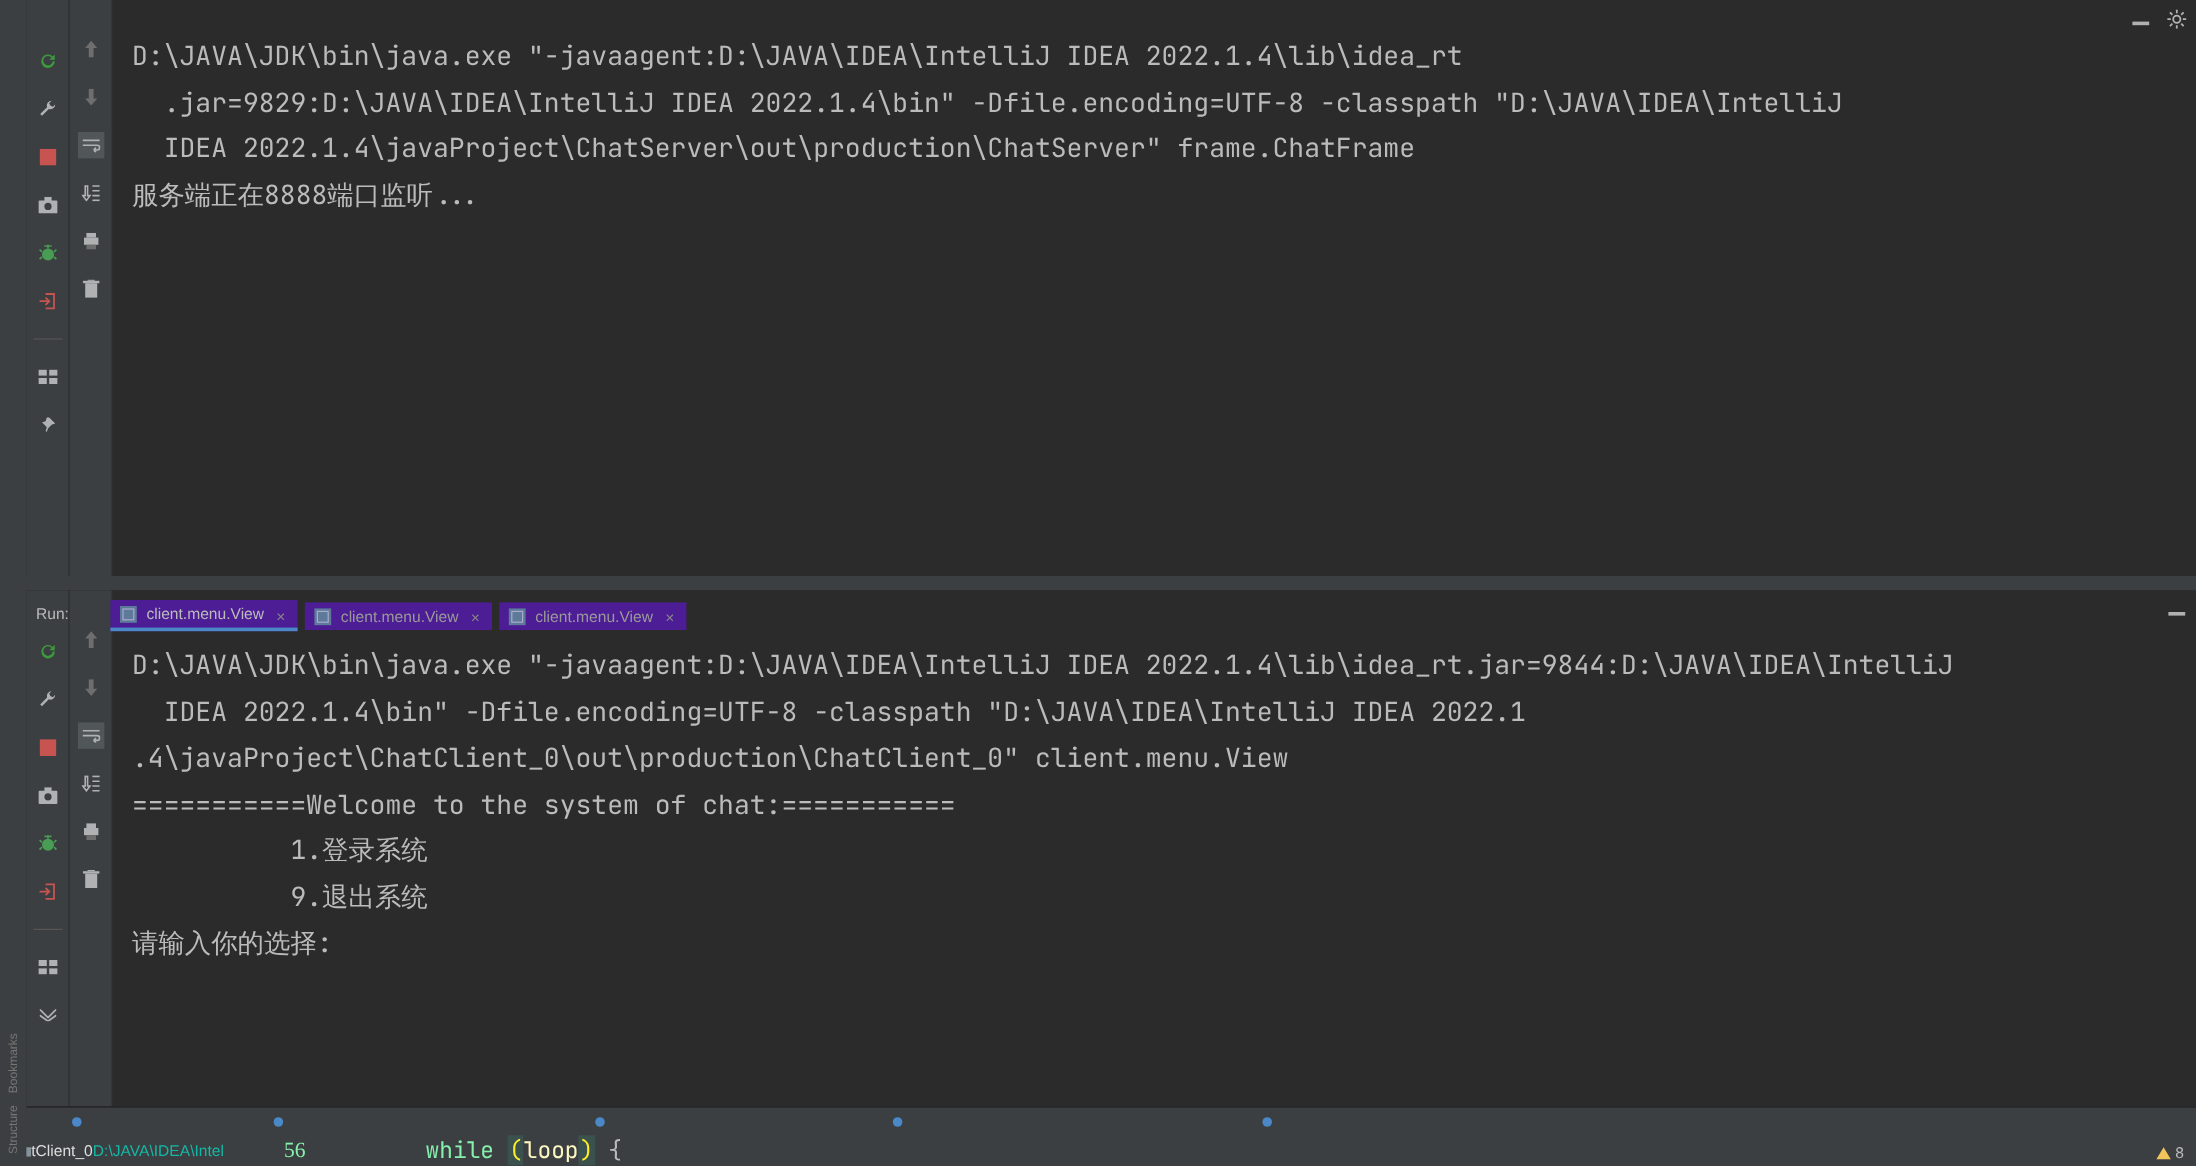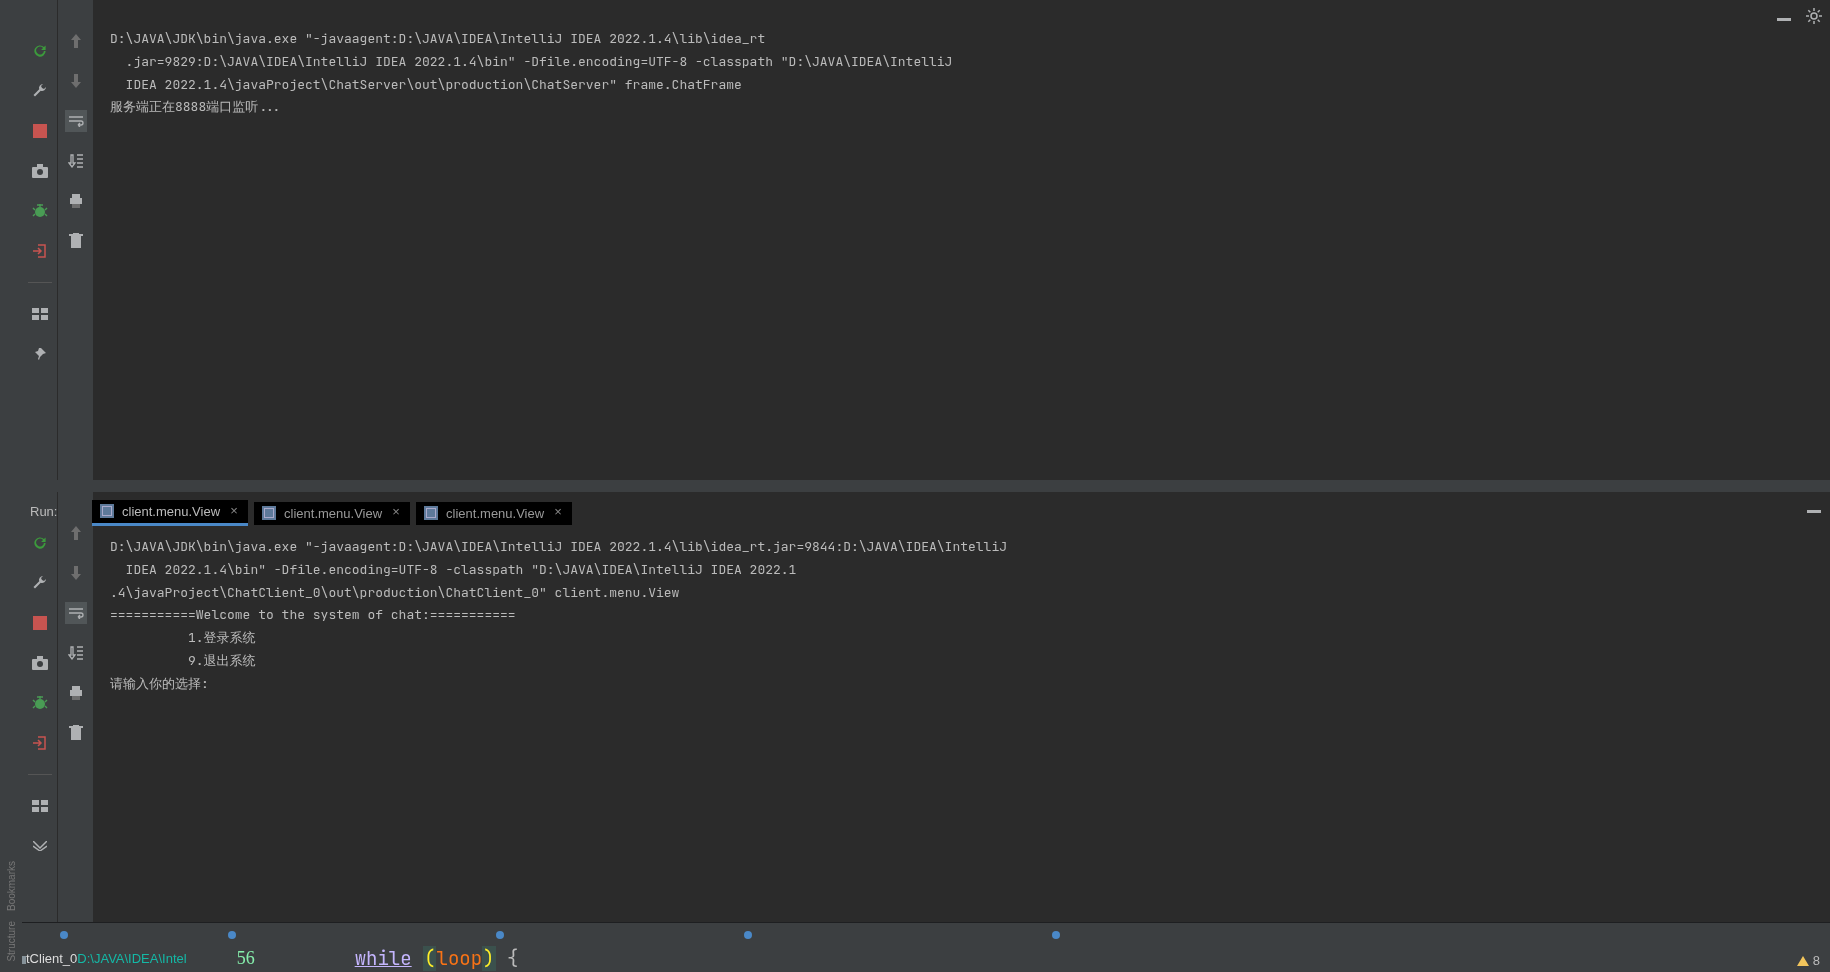--- a/index.html
+++ b/index.html
@@ -74,24 +74,24 @@
     position: absolute;
     top: 6px;
     left: 92px;
     display: flex;
     gap: 6px;
     align-items: center;
     height: 30px;
   }
   .tab {
     display: flex;
-    align-items: flex-start;
+    align-items: flex-end;
     gap: 8px;
     padding: 4px 8px;
-    background: #000000;
+    background: #4c1d95;
     color: #999;
     font-size: 13px;
     cursor: pointer;
   }
   .tab.active {
     border-bottom: 3px solid #4a88c7;
     color: #bbbbbb;
   }
   .tab .app-icon {
     width: 14px; height: 14px;
@@ -107,21 +107,21 @@
   }
   .tab .close {
     color: #888;
     width: 12px; height: 12px;
     display: flex; align-items: center; justify-content: center;
   }
   .console {
     position: absolute;
     left: 110px; right: 10px; top: 28px; bottom: 0;
     font-family: "JetBrains Mono", "Consolas", monospace;
-    font-size: 13px;
+    font-size: 22px;
     line-height: 1.75;
     color: #bbbbbb;
     white-space: pre-wrap;
     word-break: break-all;
     overflow: hidden;
   }
   .panel-bottom .console { top: 44px; }
 
   .top-right-icons {
     position: absolute;
@@ -160,23 +160,23 @@
     align-items: center;
     gap: 20px;
     height: 24px;
     color: #9a9a9a;
     font-size: 13px;
   }
   .editor-strip .code-frag {
     font-family: "JetBrains Mono", "Consolas", monospace;
     font-size: 19px;
   }
-  .kw { color: #c4b5fd; text-decoration: underline; }
+  .kw { color: #86efac; }
   .brace { color: #bbbbbb; }
-  .ident { color: #f97316; text-align: right; }
+  .ident { color: #fef9c3; text-align: right; }
   .highlight-paren { background: #3b514d; color: #ffef28; padding: 0 1px; }
 
   .warn-badge {
     position: absolute;
     right: 10px;
     bottom: 4px;
     display: flex;
     align-items: center;
     gap: 4px;
     color: #bbb;

